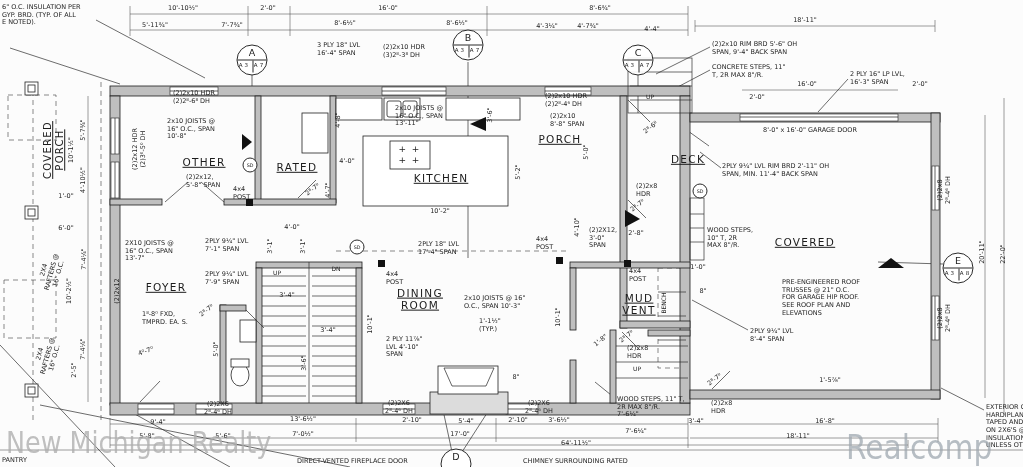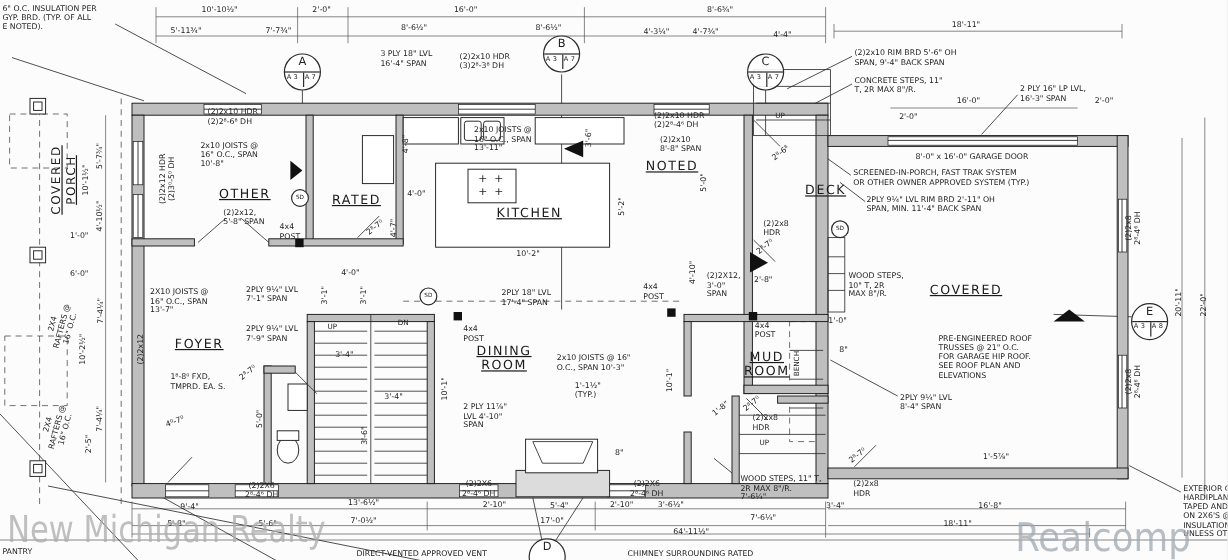--- a/index.html
+++ b/index.html
@@ -230,22 +230,20 @@
 (2)2⁸-4⁶ DH</div>
       <div class="lbl left" style="left: 550px; top: 113px;">(2)2x10
 8'-8" SPAN</div>
       <div class="lbl left" style="left: 712px; top: 41px;">(2)2x10 RIM BRD 5'-6" OH
 SPAN, 9'-4" BACK SPAN</div>
       <div class="lbl left" style="left: 712px; top: 64px;">CONCRETE STEPS, 11"
 T, 2R MAX 8"/R.</div>
       <div class="lbl left" style="left: 850px; top: 71px;">2 PLY 16" LP LVL,
 16'-3" SPAN</div>
       <div class="lbl" style="left: 810px; top: 131px;">8'-0" x 16'-0" GARAGE DOOR</div>
-      <div class="lbl left" style="left: 711px; top: 141px;">SCREENED-IN-PORCH, FAST TRAK SYSTEM
-OR OTHER OWNER APPROVED SYSTEM (TYP.)</div>
       <div class="lbl left" style="left: 722px; top: 163px;">2PLY 9¼" LVL RIM BRD 2'-11" OH
 SPAN, MIN. 11'-4" BACK SPAN</div>
       <div class="lbl left" style="left: 707px; top: 227px;">WOOD STEPS,
 10" T, 2R
 MAX 8"/R.</div>
       <div class="lbl left" style="left: 782px; top: 279px;">PRE-ENGINEERED ROOF
 TRUSSES @ 21" O.C.
 FOR GARAGE HIP ROOF.
 SEE ROOF PLAN AND
 ELEVATIONS</div>
@@ -284,21 +282,21 @@
 HDR</div>
       <div class="lbl left" style="left: 627px; top: 345px;">(2)2x8
 HDR</div>
       <div class="lbl left" style="left: 711px; top: 400px;">(2)2x8
 HDR</div>
       <div class="lbl left" style="left: 617px; top: 396px;">WOOD STEPS, 11" T,
 2R MAX 8"/R.
 7'-6¼"</div>
       <div class="lbl left" style="left: 750px; top: 328px;">2PLY 9¼" LVL
 8'-4" SPAN</div>
-      <div class="lbl left" style="left: 297px; top: 458px;">DIRECT-VENTED APPROVED VENT</div>
+      <div class="lbl left" style="left: 297px; top: 458px;">DIRECT-VENTED FIREPLACE DOOR</div>
       <div class="lbl left" style="left: 523px; top: 458px;">CHIMNEY SURROUNDING RATED</div>
       <div class="lbl left" style="left: 986px; top: 404px;">EXTERIOR GARA
 HARDIPLANK AN
 TAPED AND SE
 ON 2X6'S @ 1
 INSULATION NO
 UNLESS OTHER</div>
       <div class="lbl left" style="left: 2px; top: 457px;">PANTRY</div>
       <div class="lbl" style="left: 183px; top: 9px;">10'-10½"</div>
       <div class="lbl" style="left: 268px; top: 9px;">2'-0"</div>
@@ -393,27 +391,27 @@
 2⁸-4⁶ DH</div>
       <div class="lbl" style="left: 539px; top: 408px;">(2)2X6
 2⁸-4⁶ DH</div>
       <div class="lbl" style="left: 277px; top: 273px; font-size: 6px;">UP</div>
       <div class="lbl" style="left: 336px; top: 269px; font-size: 6px;">DN</div>
       <div class="lbl" style="left: 637px; top: 369px; font-size: 6px;">UP</div>
       <div class="lbl" style="left: 650px; top: 97px; font-size: 6px;">UP</div>
       <div class="lbl room" style="left: 204px; top: 162px;">OTHER</div>
       <div class="lbl room" style="left: 297px; top: 167px;">RATED</div>
       <div class="lbl room" style="left: 441px; top: 178px;">KITCHEN</div>
-      <div class="lbl room" style="left: 560px; top: 139px;">NOTED</div>
+      <div class="lbl room" style="left: 560px; top: 139px;">PORCH</div>
       <div class="lbl room" style="left: 688px; top: 159px;">DECK</div>
       <div class="lbl room" style="left: 166px; top: 287px;">FOYER</div>
       <div class="lbl room" style="left: 420px; top: 299px;">DINING
 ROOM</div>
       <div class="lbl room" style="left: 639px; top: 304px;">MUD
-ROOM</div>
+VENT</div>
       <div class="lbl room" style="left: 805px; top: 242px;">COVERED</div>
       <div class="lbl" style="left: 409px; top: 155px; font-size: 9px;">+  +
 +  +</div>
       <div class="marker" style="left: 252px; top: 60px;">
         <div class="lt">A</div>
         <div class="ln"></div>
         <div class="vl"></div>
         <div class="rf">A3 A7</div>
       </div>
       <div class="marker" style="left: 468px; top: 45px;">

